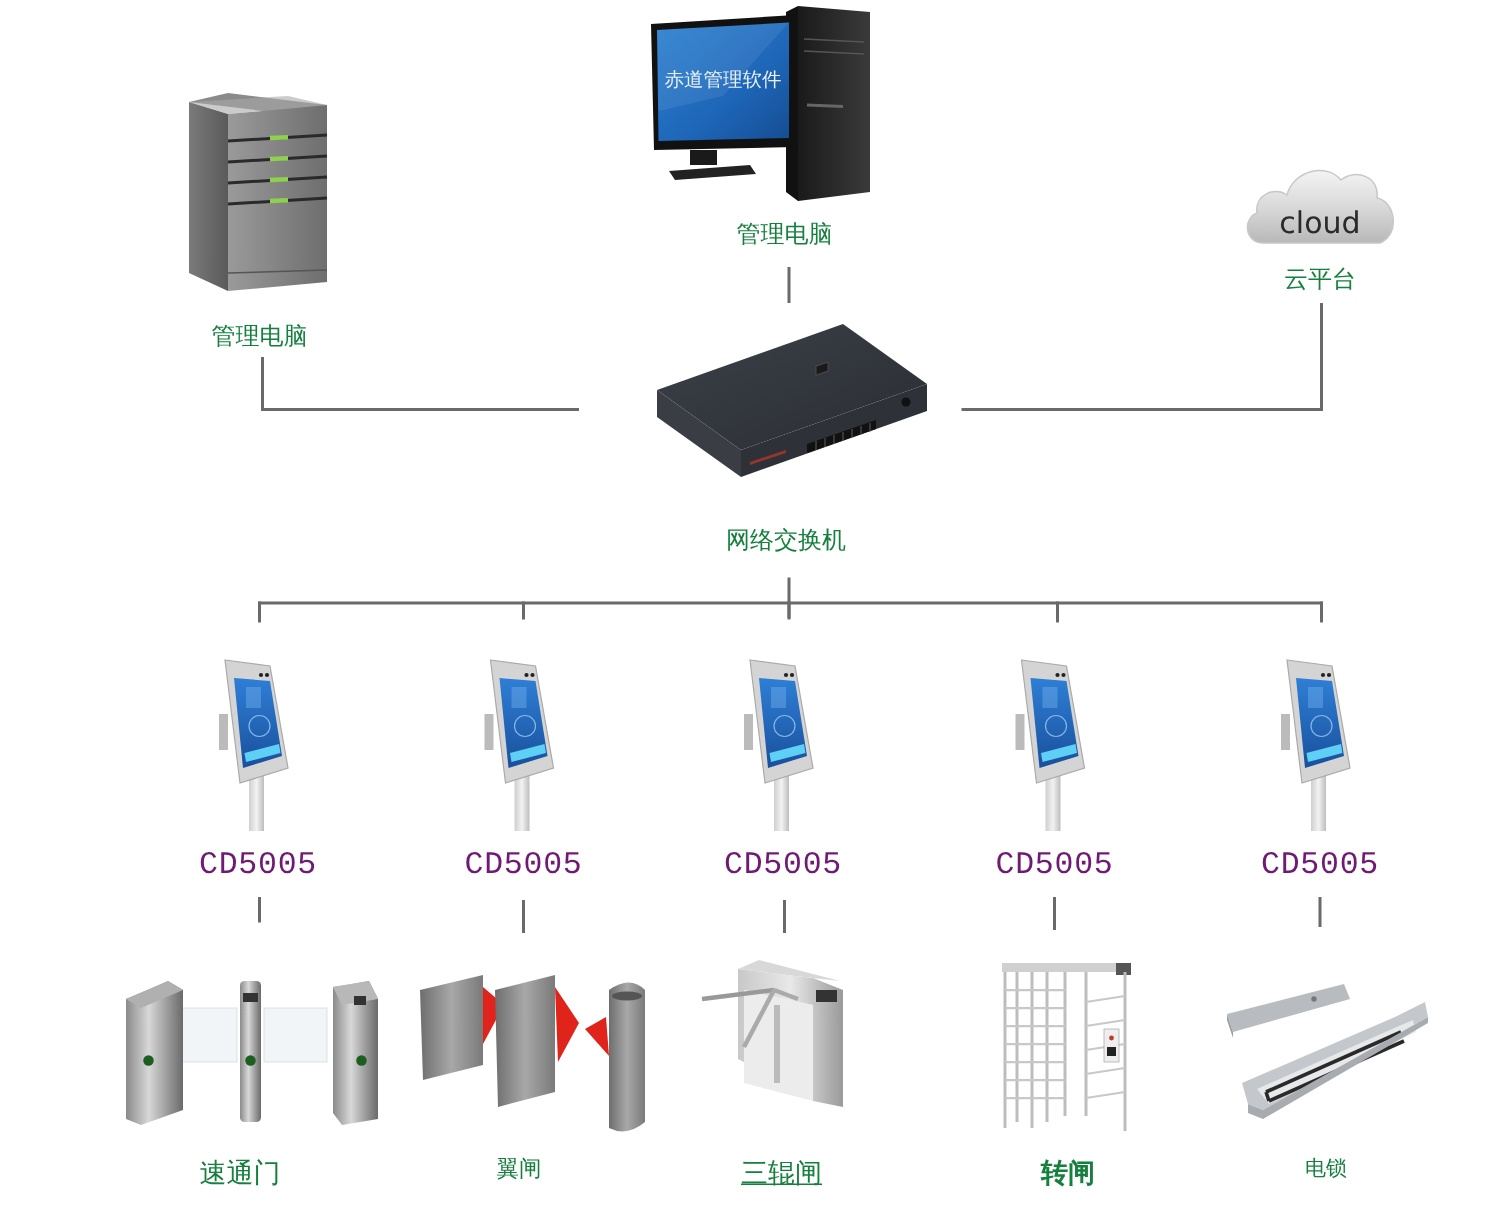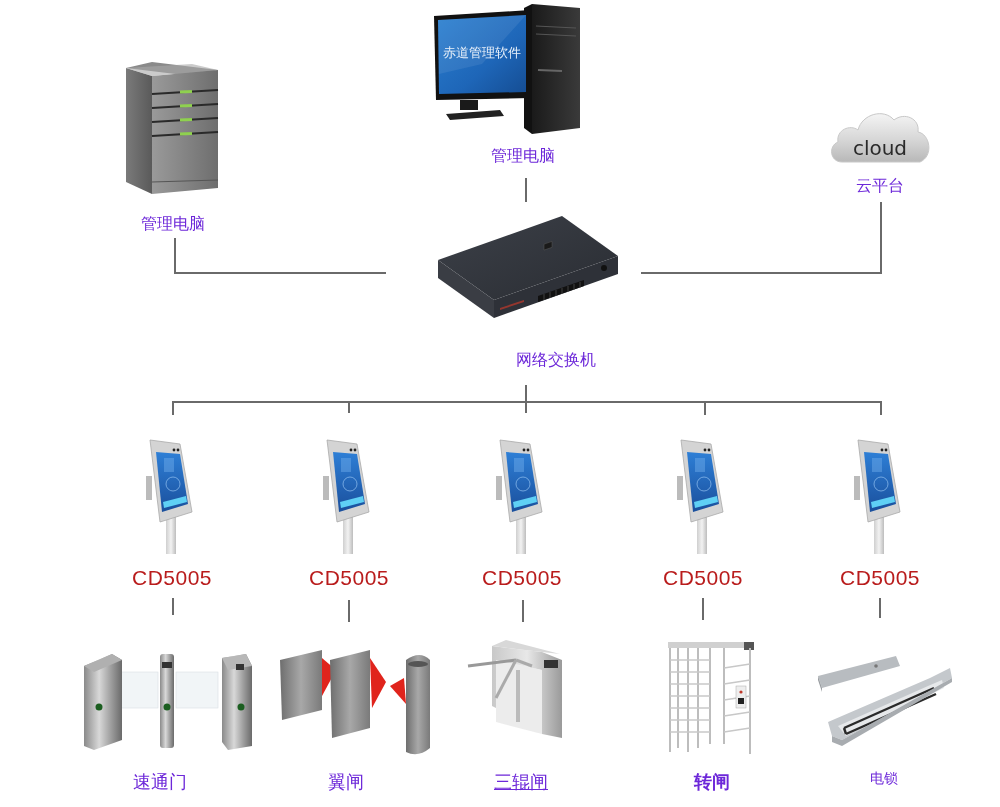--- a/index.html
+++ b/index.html
@@ -1,18 +1,18 @@
 <!DOCTYPE html>
 <html><head>
 <meta charset="utf-8">
 <style>
   html, body { margin:0; padding:0; background:#ffffff; }
   body { width:1000px; height:807px; position:relative; overflow:hidden; font-family:"DejaVu Sans", sans-serif; color:#222; }
-  .lbl { position:absolute; font-size:16px; color:#6d28d9; text-align:center; white-space:nowrap; transform:translateX(-50%); }
-  .model { position:absolute; font-size:21px; color:#b91c1c; font-family:Liberation Sans, sans-serif; letter-spacing:0.5px; transform:translateX(-50%); white-space:nowrap; }
+  .lbl { position:absolute; font-size:16px; color:#15803d; text-align:center; white-space:nowrap; transform:translateX(-50%); }
+  .model { position:absolute; font-size:21px; color:#701a75; font-family:Liberation Mono, monospace; letter-spacing:0.5px; transform:translateX(-50%); white-space:nowrap; }
   .line { position:absolute; background:#6a6a6a; }
   svg { position:absolute; overflow:visible; }
 </style>
 </head>
 <body>
 
 <div>
 
   <div class="line" style="left:174px;top:238px;width:2px;height:35px;"></div>
   <div class="line" style="left:174px;top:272px;width:212px;height:2px;"></div>
@@ -138,21 +138,21 @@
         <line x1="116" y1="80" x2="116" y2="86"></line>
       <line x1="122" y1="78" x2="122" y2="84"></line>
         <line x1="128" y1="76" x2="128" y2="82"></line>
       <line x1="134" y1="74" x2="134" y2="80"></line>
         <line x1="140" y1="72" x2="140" y2="78"></line>
       <line x1="146" y1="70" x2="146" y2="76"></line>
     </g>
     <circle cx="170" cy="56" r="3" fill="#111"></circle>
     <polygon points="66,96 90,88 90,90 66,98" fill="#c0392b" opacity="0.7"></polygon>
   </svg>
-  <div class="lbl" style="left:556px;top:350px;">网络交换机</div>
+  <div class="lbl" style="left:524px;top:350px;">网络交换机</div>
 </div>
 
 <div id="terminal-row">
     <div>
       <svg style="left:146px;top:436px;" width="56" height="120" viewBox="0 0 56 120">
         <defs>
           <linearGradient id="tp0" x1="0" y1="0" x2="1" y2="0">
             <stop offset="0" stop-color="#cfcfcf"></stop>
             <stop offset="0.5" stop-color="#f2f2f2"></stop>
             <stop offset="1" stop-color="#bdbdbd"></stop>
@@ -314,21 +314,21 @@
         </linearGradient>
       </defs>
       <polygon points="2,12 44,2 44,62 4,72" fill="url(#flapSteel)"></polygon>
       <polygon points="44,10 58,22 44,48" fill="#e0241c"></polygon>
       <polygon points="52,12 92,2 92,80 54,90" fill="url(#flapSteel)"></polygon>
       <polygon points="92,10 108,34 94,60" fill="#e0241c"></polygon>
       <polygon points="112,38 126,30 128,56" fill="#e0241c"></polygon>
       <path d="M128,12 Q142,2 152,12 L152,100 Q140,110 128,104 Z" fill="url(#flapSteel)"></path>
       <ellipse cx="140" cy="16" rx="10" ry="3" fill="#555"></ellipse>
     </svg>
-    <div class="lbl" style="left:346px;top:770px;font-size:18px;">翼闸</div>
+    <div class="lbl" style="left:346px;top:770px;font-size:15px;">翼闸</div>
   </div>
 
   <div>
     <svg style="left:466px;top:640px;" width="110" height="100" viewBox="0 0 110 100">
       <defs>
         <linearGradient id="triSteel" x1="0" y1="0" x2="1" y2="0">
           <stop offset="0" stop-color="#c8c8c8"></stop>
             <stop offset="0.5" stop-color="#e8e8e8"></stop>
             <stop offset="1" stop-color="#9a9a9a"></stop>
         </linearGradient>

